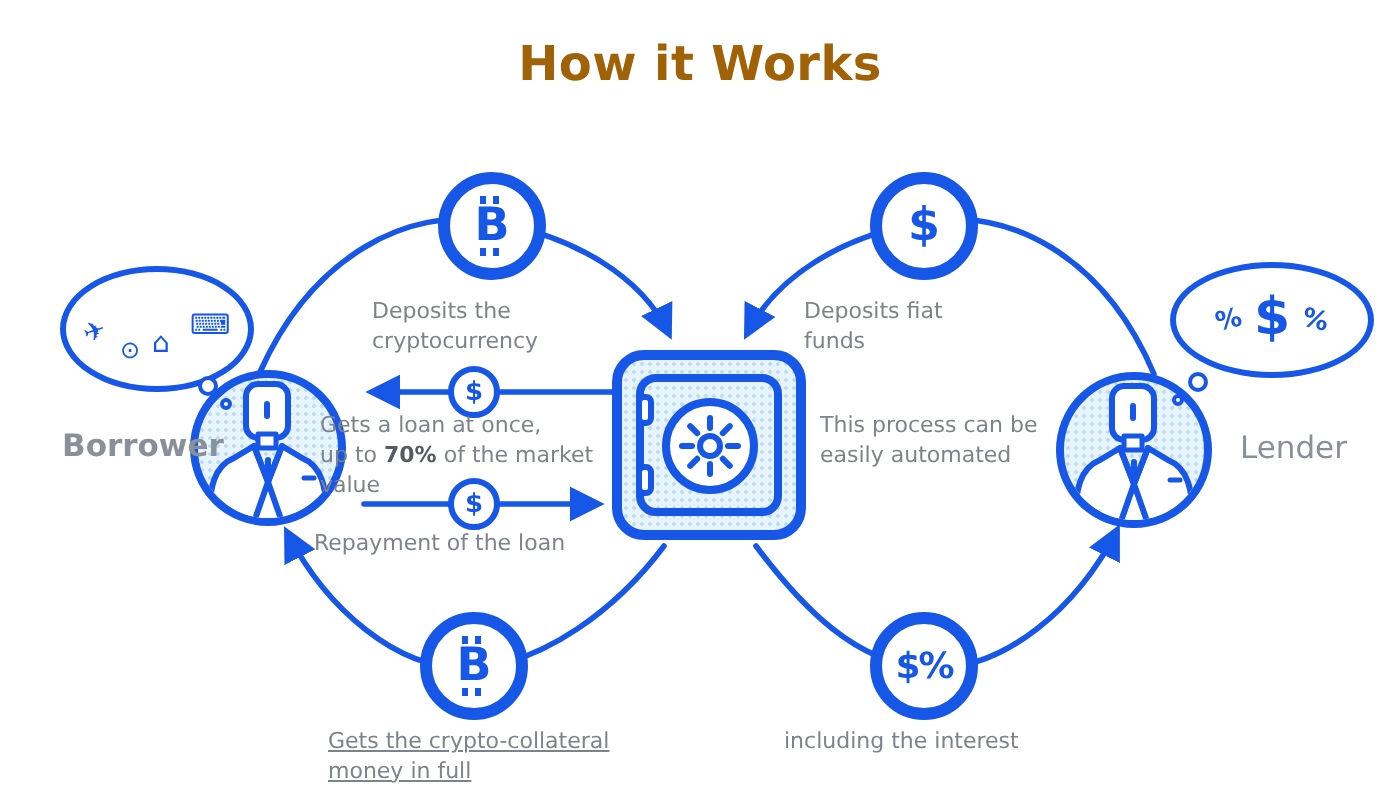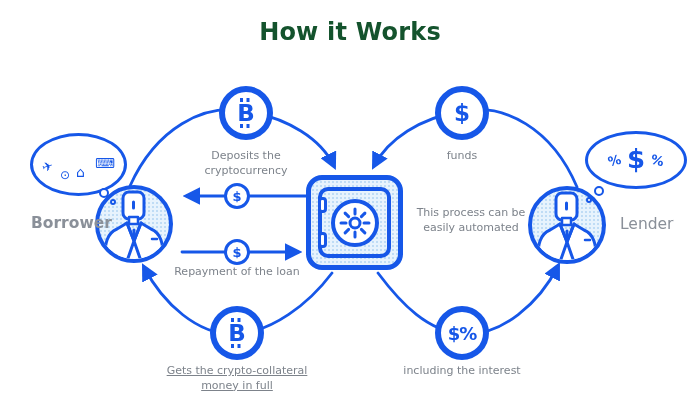--- a/index.html
+++ b/index.html
@@ -6,21 +6,21 @@
     --blue:#1657e8;
     --light:#e7f3fd;
     --dot:#bfdcf5;
     --gray:#7d838b;
   }
   *{box-sizing:border-box;margin:0;padding:0;}
   body{font-family:"DejaVu Sans","Liberation Sans",sans-serif;background:#fff;}
   .stage{position:relative;width:700px;height:405px;background:#fff;overflow:hidden;}
 
   .title{position:absolute;left:0;top:18px;width:100%;text-align:center;
-    font-size:24px;font-weight:700;color:#14532d;letter-spacing:.2px;}
+    font-size:24px;font-weight:700;color:#a16207;letter-spacing:.2px;}
 
   svg.arrows{position:absolute;left:0;top:0;z-index:1;}
 
   
   .badge{position:absolute;z-index:4;background:#fff;border-radius:50%;
     display:flex;align-items:center;justify-content:center;color:var(--blue);font-weight:700;}
   .badge.lg{width:54px;height:54px;border:6px solid var(--blue);font-size:23px;}
   .badge.sm{width:26px;height:26px;border:3px solid var(--blue);font-size:13px;}
   .btc-glyph{position:relative;line-height:1;font-weight:800;}
   .btc-glyph::before,.btc-glyph::after{content:"";position:absolute;left:3px;width:2.5px;height:4px;
@@ -57,21 +57,21 @@
   .bubble-lender{left:585px;top:131px;width:102px;height:58px;
     display:flex;align-items:center;justify-content:center;gap:6px;font-weight:700;}
   .bubble-dot{position:absolute;background:#fff;border:2.5px solid var(--blue);border-radius:50%;z-index:6;}
   .doodle{position:absolute;font-size:13px;line-height:1;color:var(--blue);}
   .pct{font-size:13px;display:inline-block;}
   .pct.l{transform:rotate(-14deg);}
   .pct.r{transform:rotate(14deg);}
   .dollar-big{font-size:26px;display:inline-block;transform:translateY(-1px);}
 
   
-  .lbl{position:absolute;z-index:6;color:var(--gray);font-size:11px;line-height:1.35;text-align:center;}
+  .lbl{position:absolute;z-index:6;color:var(--gray);font-size:11px;line-height:1.35;}
   .lbl span{display:block;}
   .lbl .inline{display:inline;}
   .lbl b{color:#565b62;font-weight:700;}
   .actor-label{position:absolute;z-index:6;color:#8a9099;font-size:15.5px;}
 </style>
 </head>
 <body>
 
 <div class="stage">
 
@@ -179,23 +179,30 @@
   <div class="badge sm" style="left:224px;top:239px;">
     <span>$</span>
   </div>
 
   <div class="lbl" style="left:186px;top:149px;width:120px;">
     <span>Deposits the</span>
     <span>cryptocurrency</span>
   </div>
 
   <div class="lbl" style="left:402px;top:149px;width:120px;">
+    <span>Deposits fiat</span>
     <span>funds</span>
   </div>
 
+  <div class="lbl" style="left:160px;top:206px;width:160px;">
+    <span>Gets a loan at once,</span>
+    <span>
+      <span class="inline">up to </span><b class="inline">70%</b><span class="inline"> of the market value</span>
+    </span>
+  </div>
 
   <div class="lbl" style="left:157px;top:265px;width:160px;">
     <span>Repayment of the loan</span>
   </div>
 
   <div class="lbl" style="left:410px;top:206px;width:122px;">
     <span>This process can be</span>
     <span>easily automated</span>
   </div>
 

